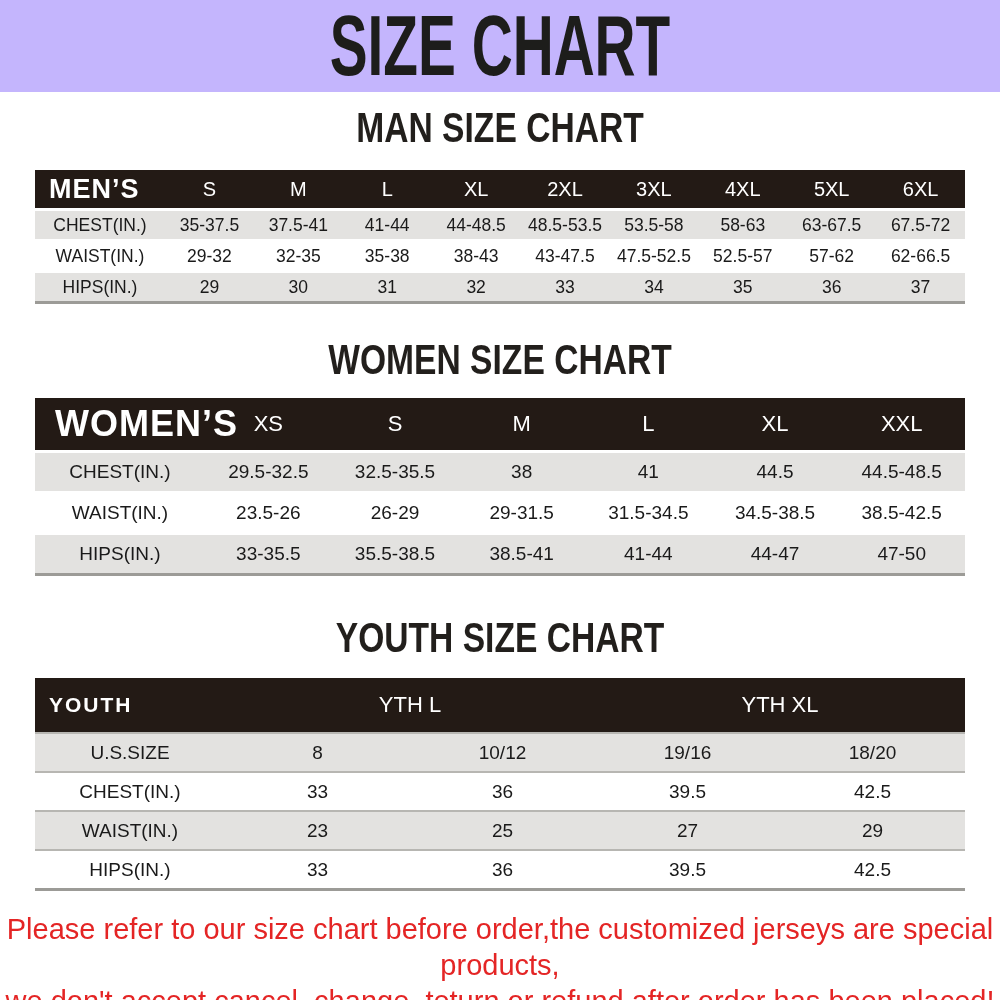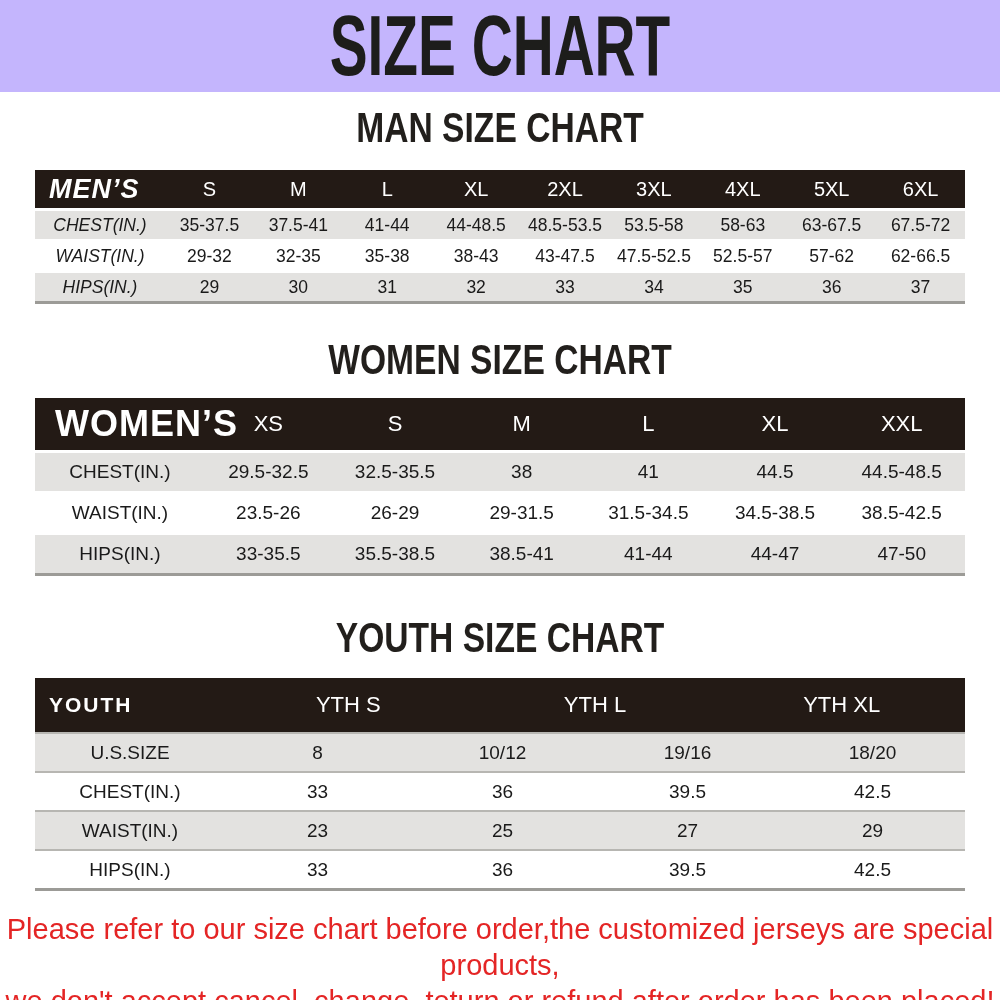--- a/index.html
+++ b/index.html
@@ -37,21 +37,21 @@
   }
   .thead .tlabel {
     justify-content:flex-start; padding-left:14px;
     font-weight:bold; letter-spacing:1px;
   }
   .tcell { flex:1 1 0; text-align:center; }
   .shade { background:#e3e2e0; }
   .drow .tlabel { font-weight:normal; }
   
   .table-men .thead { height:38px; }
-  .table-men .tlabel { width:130px;font-style:italic; }
+  .table-men .tlabel { width:130px; }
   .table-men .thead .tlabel { font-size:27px; }
   .table-men .thead .tcell { font-size:20px; }
   .table-men .drow { height:28px; font-size:17.5px; }
   
   .table-women .thead { height:52px; }
   .table-women .tlabel { width:170px; }
   .table-women .thead .tlabel { font-size:36px;padding-left:20px; }
   .table-women .thead .tcell { font-size:22px; }
   .table-women .drow { height:38px; font-size:19px; }
   
@@ -170,21 +170,20 @@
           <div class="tcell">47-50</div>
         </div>
       </div>
   </section>
 
   <section id="sec-youth">
     <h2 class="section-title">YOUTH SIZE CHART</h2>
     <div class="size-table table-youth">
         <div class="trow thead">
           <div class="tlabel">YOUTH</div>
-          <div class="tcell">YTH S</div>
           <div class="tcell">YTH L</div>
           <div class="tcell">YTH XL</div>
         </div>
         <div class="trow drow shade">
           <div class="tlabel">U.S.SIZE</div>
           <div class="tcell">8</div>
           <div class="tcell">10/12</div>
           <div class="tcell">19/16</div>
           <div class="tcell">18/20</div>
         </div>

